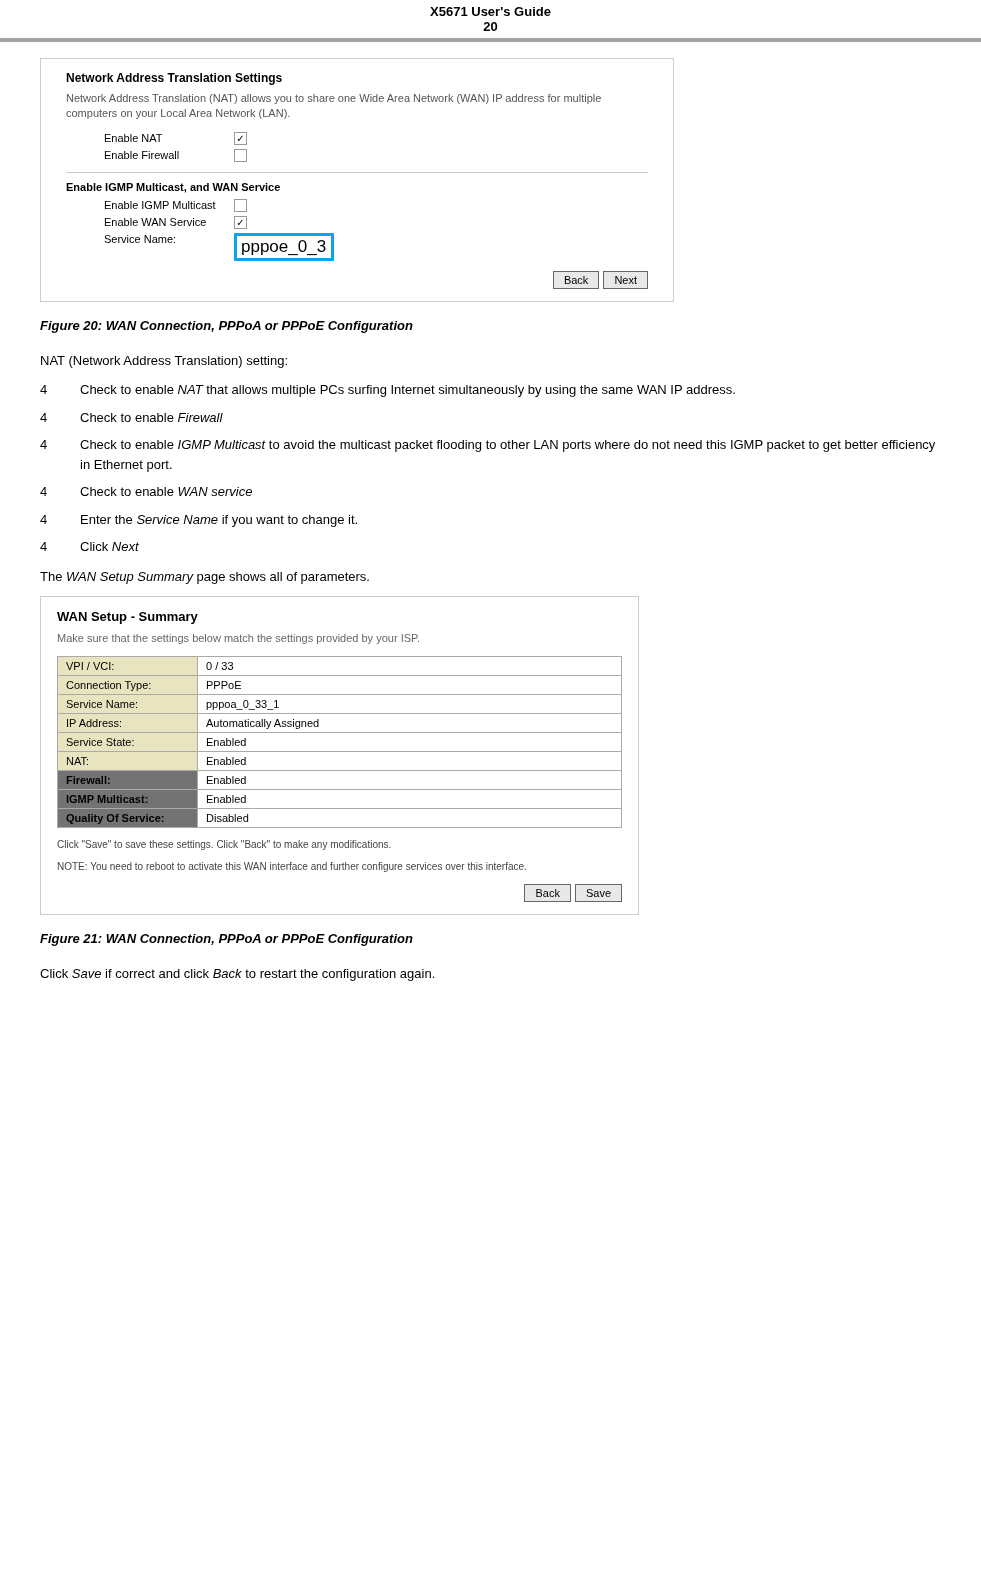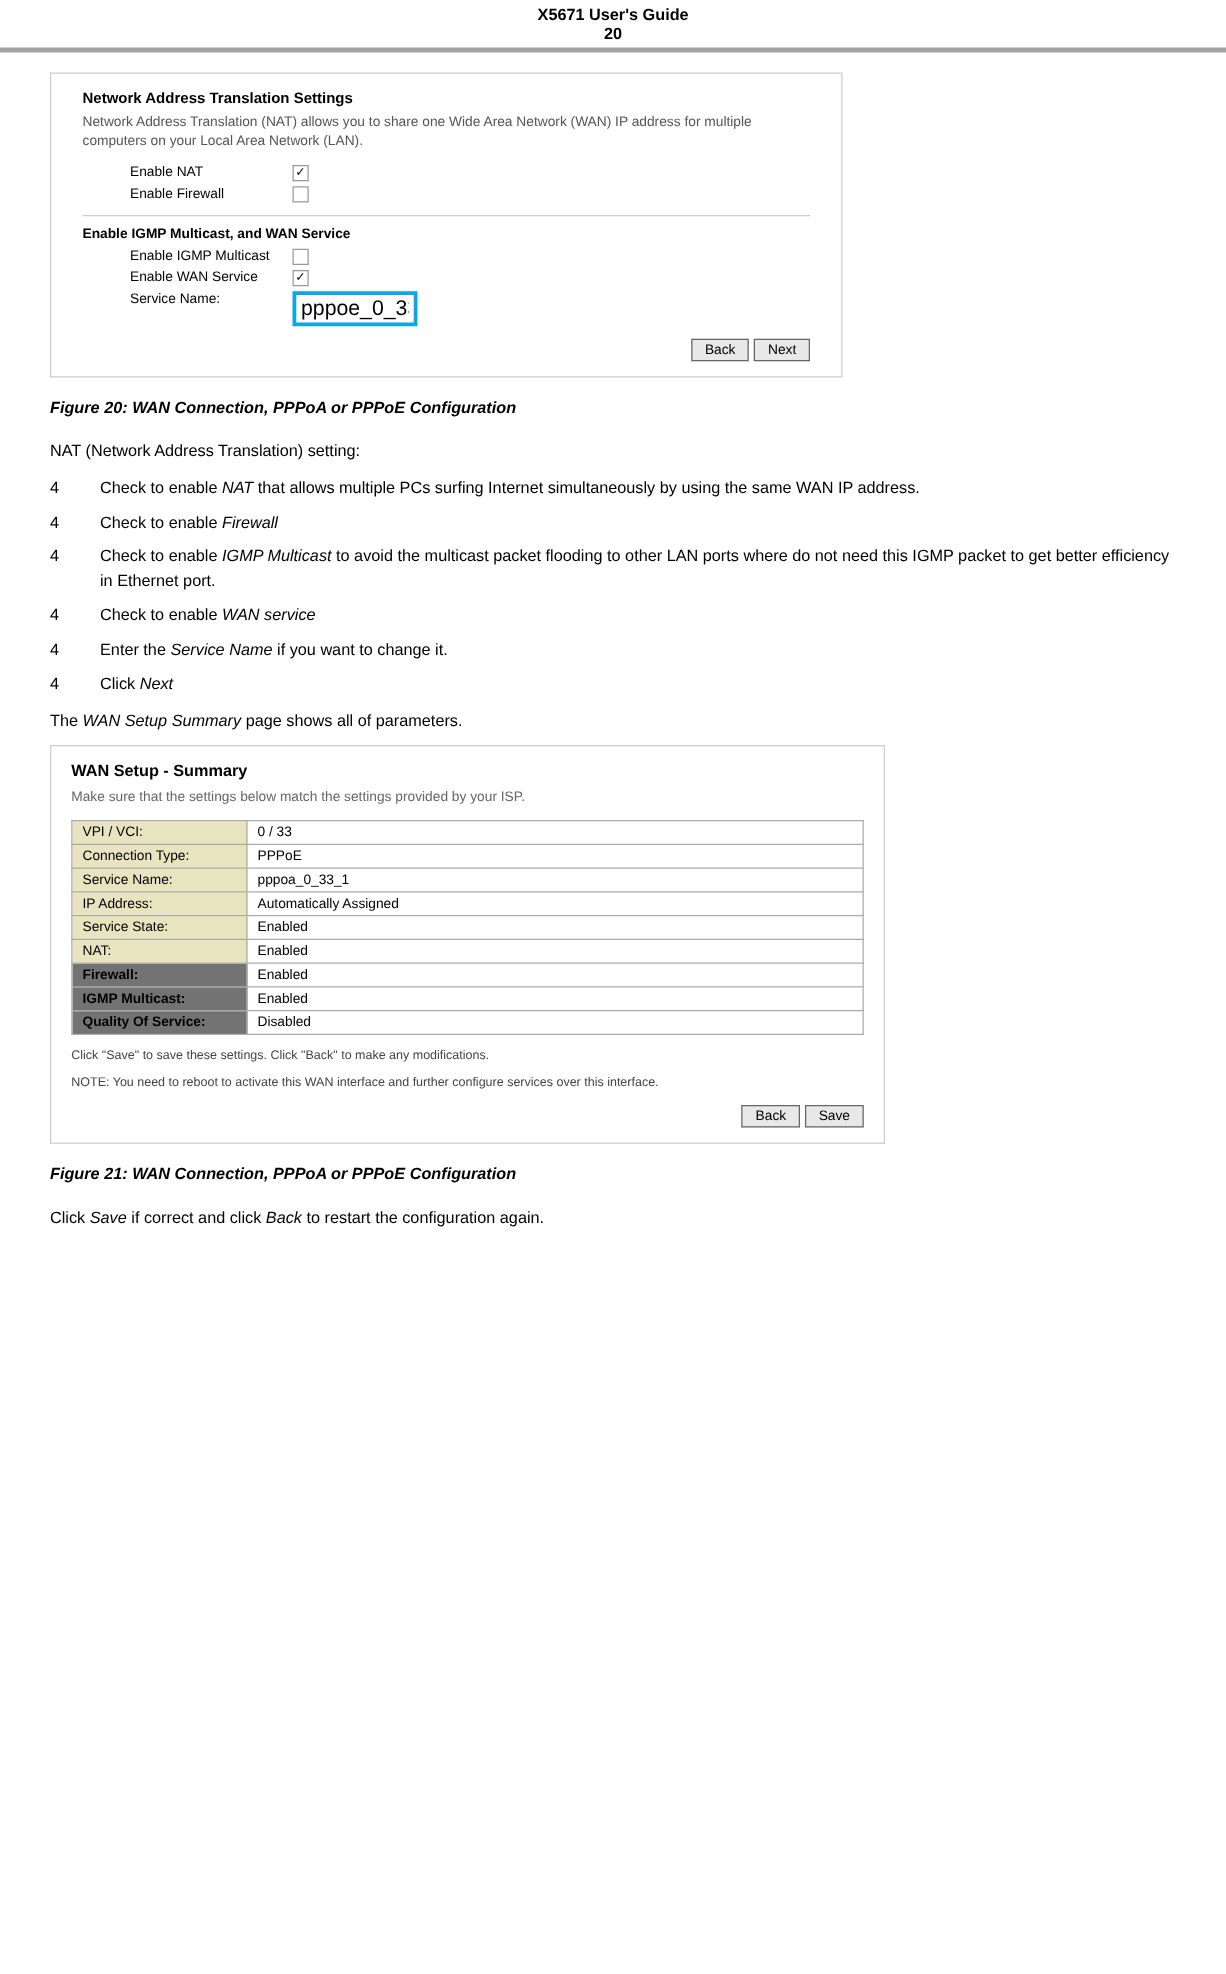--- a/index.html
+++ b/index.html
@@ -130,21 +130,21 @@
       line-height: 1.5;
     }
     .italic { font-style: italic; }
 
     
     .summary-box {
       border: 1px solid #ccc;
       padding: 12px 16px;
       margin-bottom: 16px;
       background: #fff;
-      width: 668px;
+      width: 599px;
     }
     .summary-box-title {
       font-weight: bold;
       font-size: 13px;
       color: #000;
       margin-bottom: 8px;
     }
     .summary-desc {
       font-size: 11px;
       color: #666;

